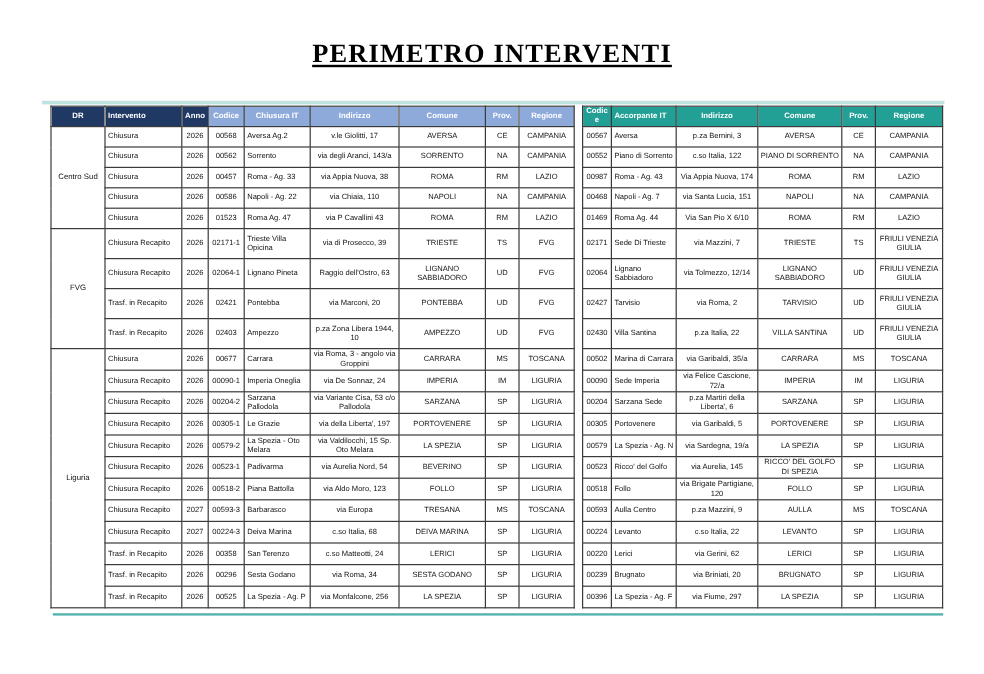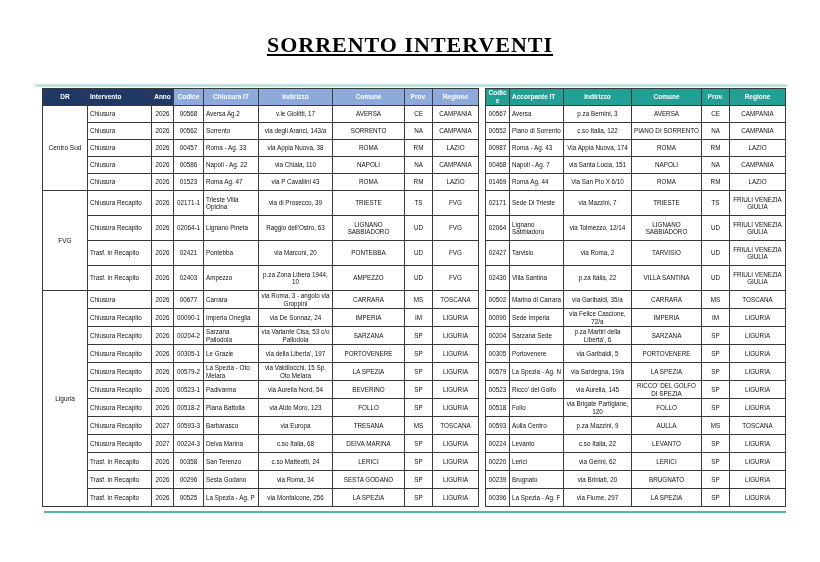--- a/index.html
+++ b/index.html
@@ -39,21 +39,21 @@
   .tbl td.c0,.tbl td.c3,.tbl td.c9{text-align:left;}
   .tbl td.dr{text-align:center;font-size:6.5px;}
   tr.g0 td{height:16px;}
   tr.g1 td{height:24px;}
   tr.g2 td{height:17px;}
 </style>
 </head>
 <body style="--c-dark: #1F3864; --c-light: #8EAADB; --c-teal: #22A096; --c-strip: #BFE3DF; --c-divider: #56B4AE;">
 
 <div class="page">
-  <div class="title">SORRENTO INTERVENTI</div>
+  <div class="title">PERIMETRO INTERVENTI</div>
   <div class="strip-top"></div>
 
   <table class="tbl">
     <colgroup>
       <col style="width:45px">
         <col style="width:64px">
         <col style="width:22px">
       <col style="width:30px">
         <col style="width:55px">
         <col style="width:74px">

